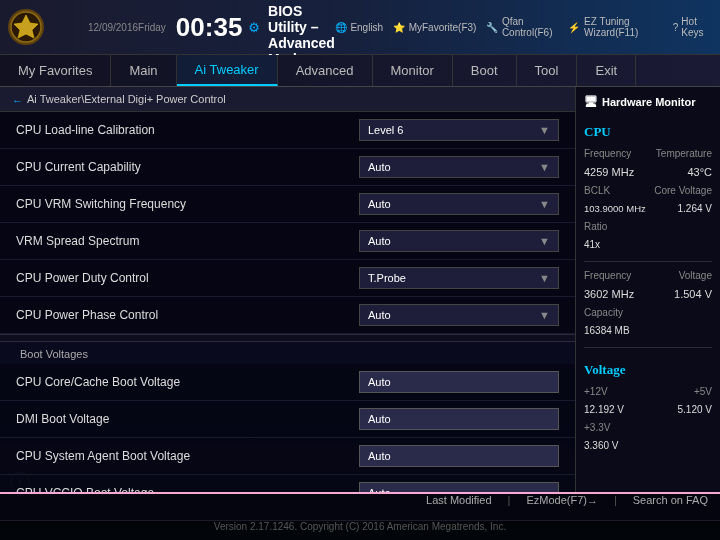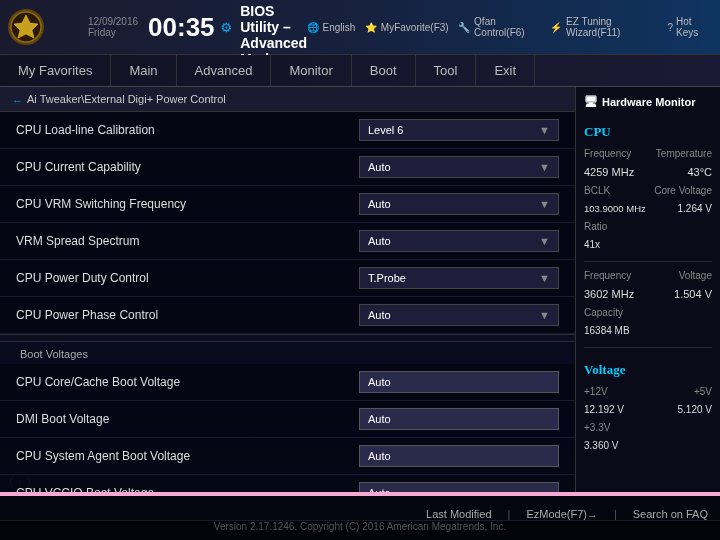--- a/index.html
+++ b/index.html
@@ -73,21 +73,21 @@
       font-weight: bold;
     }
 
     .date-time-area {
       display: flex;
       align-items: center;
       gap: 4px;
       margin-right: 8px;
     }
 
-    .date-text { font-size: 10px; color: #888; display: flex; flex-direction: column; }
+    .date-text { font-size: 10px; color: #888; display: flex; }
     .gear-icon { color: #00aaff; font-size: 11px; }
 
     .top-links {
       display: flex;
       align-items: center;
       gap: 10px;
       font-size: 10px;
     }
 
     .top-link {
@@ -258,25 +258,25 @@
       border: none;
       border-top: 1px solid #2a2a3a;
       margin: 4px 0;
     }
 
     
     .bottom-bar {
       background: #050510;
       height: 28px;
       display: flex;
-      align-items: flex-end;
+      align-items: flex-start;
       justify-content: flex-end;
       padding: 0 12px;
       gap: 16px;
-      border-top: 4px solid #f9a8d4;
+      border-top: 2px solid #f9a8d4;
       font-size: 11px;
       color: #888;
     }
 
     .bottom-link {
       color: #aaa;
       cursor: pointer;
     }
 
     .bottom-separator { color: #555; }
@@ -363,20 +363,23 @@
     </div>
   </div>
 
   <div class="nav-bar">
     <div class="nav-item">
       <span>My Favorites</span>
     </div>
     <div class="nav-item">
       <span>Main</span>
     </div>
+    <div class="nav-item active">
+      <span>Ai Tweaker</span>
+    </div>
     <div class="nav-item">
       <span>Advanced</span>
     </div>
     <div class="nav-item">
       <span>Monitor</span>
     </div>
     <div class="nav-item">
       <span>Boot</span>
     </div>
     <div class="nav-item">

